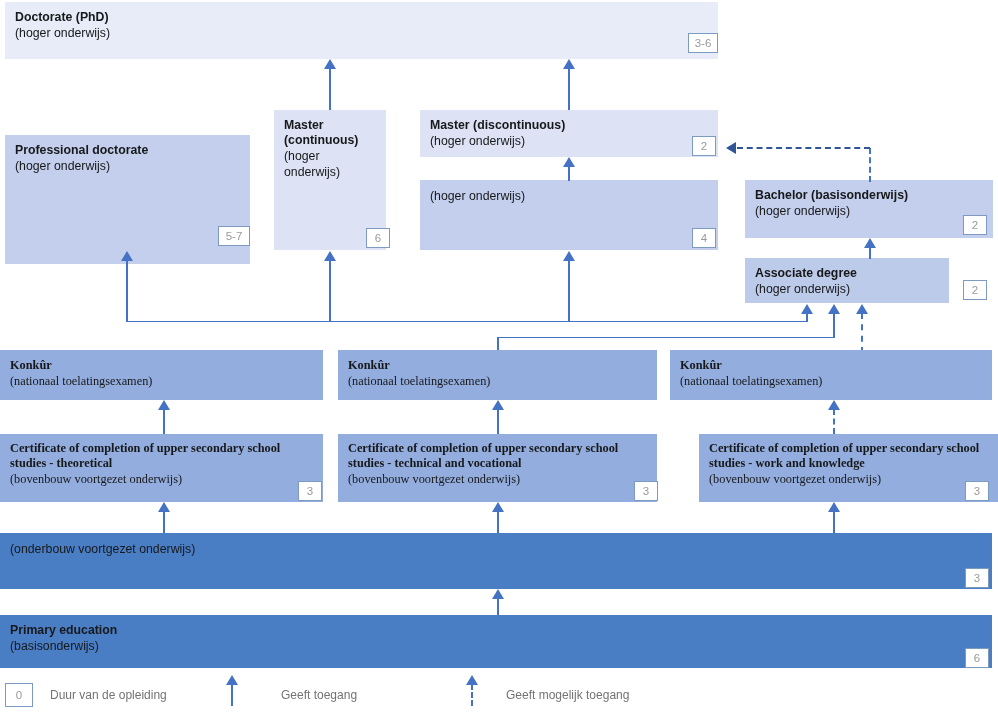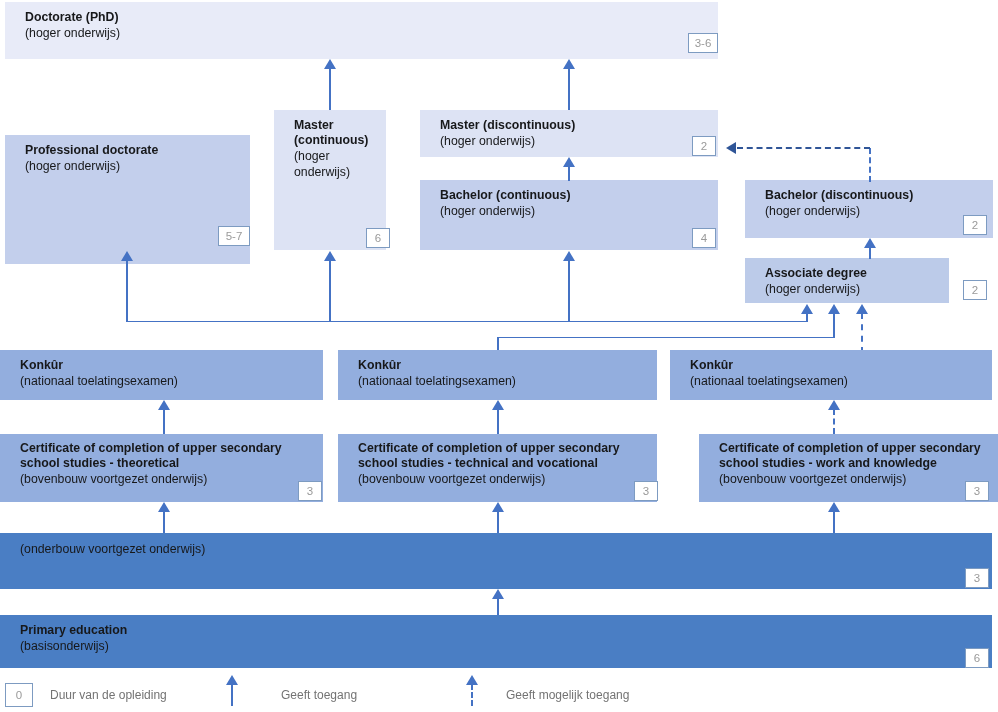--- a/index.html
+++ b/index.html
@@ -2,28 +2,28 @@
 <html><head>
 <meta charset="utf-8">
 <style>
   html,body{margin:0;padding:0;background:#ffffff;}
   body{font-family:"Liberation Sans",sans-serif;-webkit-font-smoothing:antialiased;}
   #stage{position:relative;width:998px;height:712px;overflow:hidden;background:#fff;}
 
   .box{position:absolute;box-sizing:border-box;}
   .box .ttl{font-weight:bold;font-size:12.3px;color:#17181a;line-height:15px;}
   .box .sub{font-size:12.3px;color:#17181a;line-height:16px;font-weight:normal;}
-  .box .pad{padding:8px 10px 0 20px;}
+  .box .pad{padding:8px 10px 0 10px;}
 
   
   .t-lightest{background:#e8ebf8;}
   .t-light{background:#dde3f4;}
   .t-mid{background:#c3cfec;}
   .t-mid2{background:#bccbe9;}
-  .t-strong{background:#93aede;}
+  .t-strong{background:#93aede;font-family:Liberation Serif, serif;}
   .t-deep{background:#4a7ec4;}
 
   .badge{position:absolute;box-sizing:border-box;border:1px solid #7d9bc1;background:#ffffff;
          color:#9a9a9a;font-size:11.5px;line-height:18px;text-align:center;height:20px;min-width:24px;padding:0 4px;}
 
   
   .vline{position:absolute;background:#4472c4;width:2px;}
   .hline{position:absolute;background:#4472c4;height:1.4px;}
   .ahead{position:absolute;width:0;height:0;border-left:6px solid transparent;border-right:6px solid transparent;
          border-bottom:10px solid #4472c4;}
@@ -75,32 +75,31 @@
   <div class="box t-light" style="left:420px;top:110px;width:298px;height:47px;">
     <div class="pad">
       <div class="ttl">Master (discontinuous)</div>
       <div class="sub">(hoger onderwijs)</div>
     </div>
   </div>
   <div class="badge" style="left:692px;top:136px;width:24px;">2</div>
 
   <div class="box t-mid" style="left:420px;top:180px;width:298px;height:70px;">
     <div class="pad">
-      <div class="ttl">Bachelor (continuous)</div>
       <div class="sub">(hoger onderwijs)</div>
     </div>
   </div>
   <div class="badge" style="left:692px;top:228px;width:24px;">4</div>
 
   <div class="ahead" style="left:563px;top:157px;"></div>
   <div class="vline" style="left:568px;top:166px;height:15px;"></div>
 
   <div class="box t-mid" style="left:745px;top:180px;width:248px;height:58px;">
     <div class="pad">
-      <div class="ttl">Bachelor (discontinuous)</div>
+      <div class="ttl">Bachelor (basisonderwijs)</div>
       <div class="sub">(hoger onderwijs)</div>
     </div>
   </div>
   <div class="badge" style="left:963px;top:215px;width:24px;">2</div>
 
   <div class="vdash" style="left:869px;top:148px;height:34px;"></div>
   <div class="hdash" style="left:737px;top:147px;width:133px;"></div>
   <div class="ahead-left" style="left:726px;top:142px;"></div>
 
   <div class="box t-mid2" style="left:745px;top:258px;width:204px;height:45px;">

